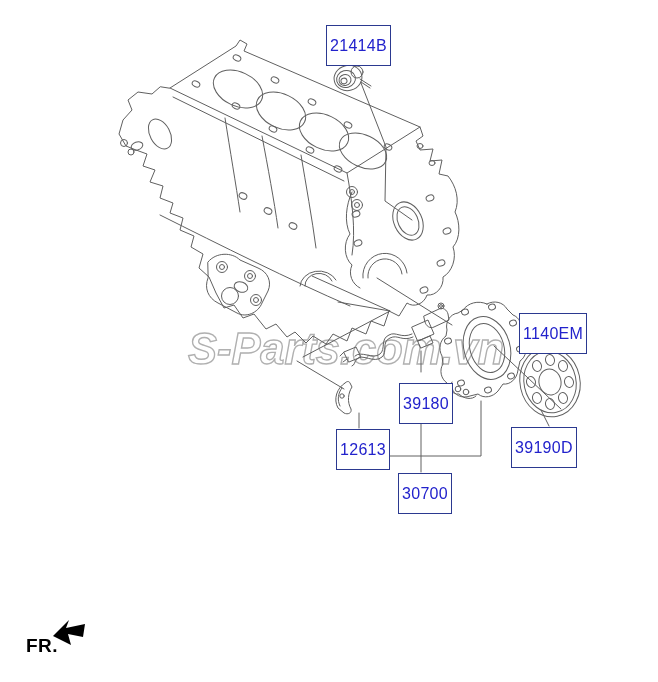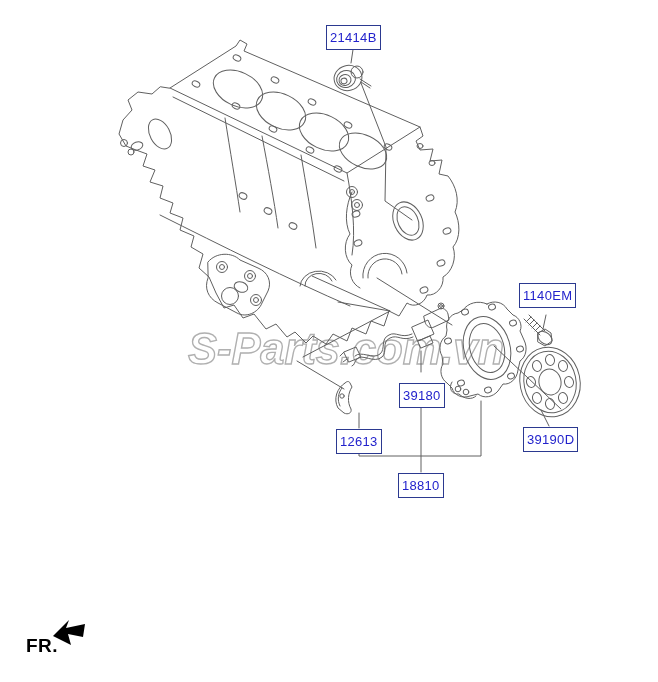--- a/index.html
+++ b/index.html
@@ -14,23 +14,23 @@
   #stage{
     position:relative;width:658px;height:682px;background:var(--page-bg);
     font-family:"Liberation Sans",sans-serif;overflow:hidden;
   }
   #stage svg{position:absolute;left:0;top:0;}
   .plabel{
     position:absolute;
     border:1.5px solid var(--label-border);
     color:var(--label-text);
     background:#ffffff;
-    font-size:13px;
+    font-size:16px;
     line-height:15px;
-    padding:4px 3px;
+    padding:12px 3px;
     letter-spacing:0.3px;
     white-space:nowrap;
     cursor:pointer;
   }
   .fr-text{
     position:absolute;left:26px;top:635px;
     color:var(--direction-text);
     font-size:19px;font-weight:bold;letter-spacing:0.5px;
   }
   .wm{
@@ -212,24 +212,24 @@
       <g>
         <path d="M345,383 C337,388 333,399 338,408 L344,413 C348,415 352,413 351,409
                  C347,402 348,393 352,387 L350,383 C349,381 347,381 345,383 Z"></path>
         <path d="M342,388 C338,393 337,400 340,406"></path>
         <circle cx="342" cy="396" r="2.2"></circle>
       </g>
     </g>
   </svg>
 
   <div class="plabel" style="left:326px;top:25px">21414B</div>
-  <div class="plabel" style="left:519px;top:283px">1140EM</div>
+  <div class="plabel" style="left:519px;top:313px">1140EM</div>
   <div class="plabel" style="left:399px;top:383px">39180</div>
   <div class="plabel" style="left:336px;top:429px">12613</div>
-  <div class="plabel" style="left:523px;top:427px">39190D</div>
-  <div class="plabel" style="left:398px;top:473px">18810</div>
+  <div class="plabel" style="left:511px;top:427px">39190D</div>
+  <div class="plabel" style="left:398px;top:473px">30700</div>
 
   <svg width="40" height="32" viewBox="0 0 40 32" style="left:50px;top:616px">
     <path d="M3,20 L19,4 L16,12 L35,8 L33,21 L18,18 L21,29 Z" fill="#000" stroke="none"></path>
   </svg>
   <div class="fr-text">FR.</div>
 
 </div>
 
 </body></html>

